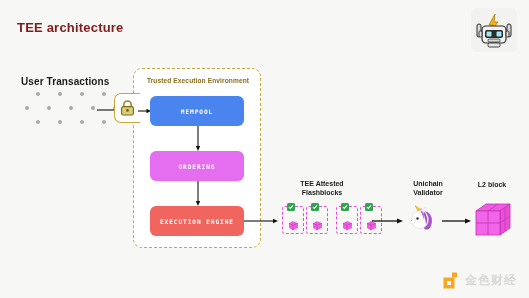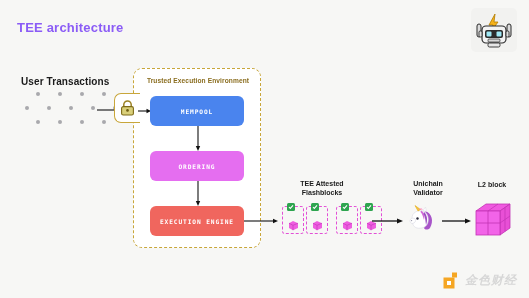--- a/index.html
+++ b/index.html
@@ -10,21 +10,21 @@
     overflow:hidden;
     position:relative;
   }
   #stage{position:absolute;left:0;top:0;width:529px;height:298px;}
 
   .abs{position:absolute;}
 
   
   #page-title{
     left:17px;top:20px;
-    font-size:13px;font-weight:bold;color:#8b5cf6;
+    font-size:13px;font-weight:bold;color:#7f1d1d;
     letter-spacing:.2px;
   }
 
   
   #robot-badge{right:12px;top:8px;width:46px;height:44px;}
 
   
   #user-tx-label{
     left:21px;top:76px;
     font-size:10px;font-weight:bold;color:#1b1b1b;
@@ -114,21 +114,21 @@
   #l2-label{
     left:462px;top:181px;width:60px;text-align:center;
     font-size:7px;font-weight:bold;color:#1b1b1b;
   }
   #l2-cube{left:474px;top:202px;width:38px;height:36px;}
 
   
   .arrow-svg{position:absolute;overflow:visible;}
 
   
-  #watermark{right:12px;bottom:9px;display:flex;align-items:center;gap:5px;font-style:italic;}
+  #watermark{right:12px;bottom:9px;display:flex;align-items:center;gap:5px;}
   #watermark-mark{width:17px;height:17px;position:relative;}
   #watermark-text{
     font-size:12px;font-weight:bold;color:#d7d7d7;letter-spacing:1px;
     font-family:"DejaVu Sans",sans-serif;
   }
 </style>
 </head>
 <body>
 
 <div id="stage">

